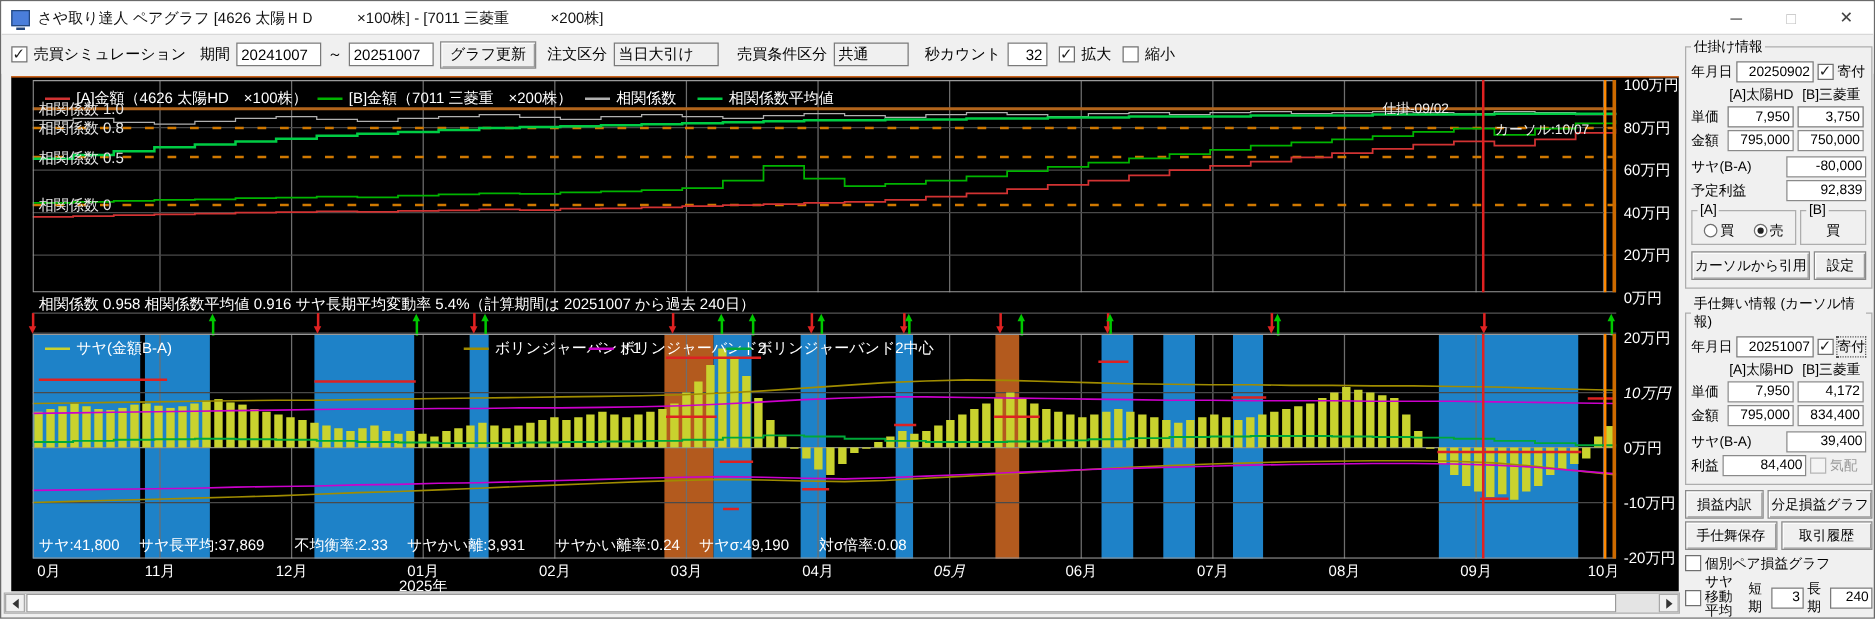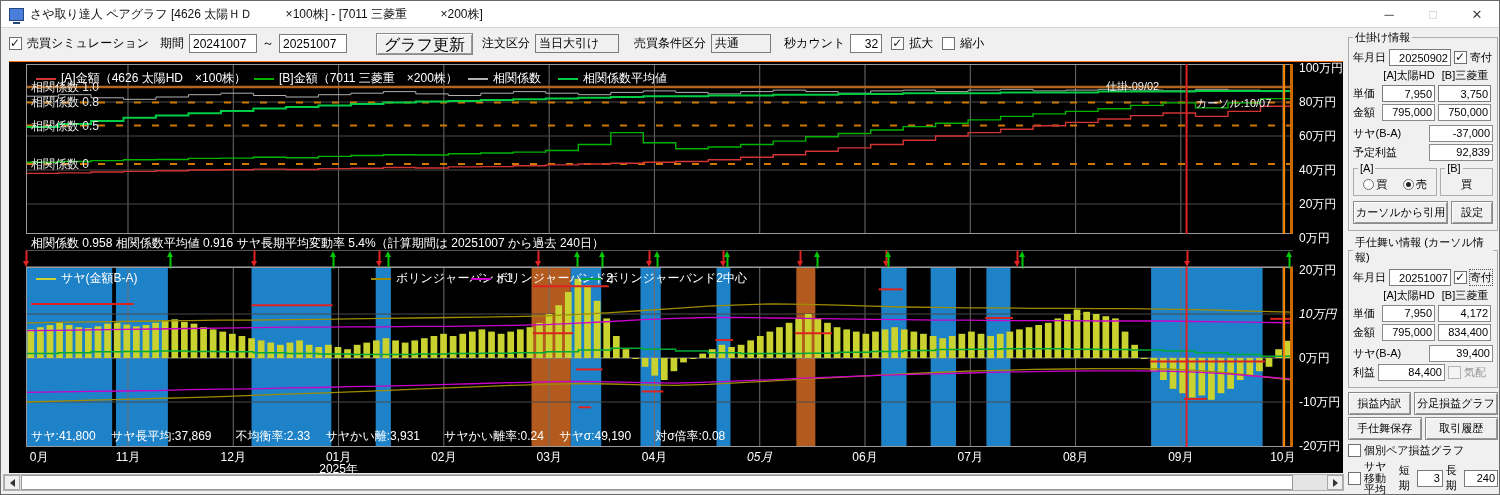--- a/index.html
+++ b/index.html
@@ -13,21 +13,21 @@
   #win-controls{margin-left:auto;display:flex;height:100%;}
   .wbtn{width:44px;height:100%;display:flex;align-items:center;justify-content:center;font-size:13px;color:#444;}
   .wbtn.dis{color:#c0c0c0;}
   
   #toolbar{position:absolute;left:0;top:27px;width:100%;height:31px;background:#f0f0f0;display:flex;align-items:center;font-size:12px;color:#000;padding-left:8px;gap:5px;}
   .cb{width:13px;height:13px;background:#fff;border:1px solid #6f6f6f;display:inline-block;position:relative;flex:none;}
   .cb.on::after{content:"✓";position:absolute;left:0px;top:-2px;font-size:12px;font-weight:bold;color:#1a1a1a;}
   .cb.dis{border-color:#b5b5b5;background:#f4f4f4;}
   .tb-input{height:19px;border:1px solid #7a7a7a;background:#fff;font-size:12px;padding:0 3px;}
   .tb-ro{background:#f0f0f0;}
-  .btn3d{background:#f0f0f0;border:1px solid #8a8a8a;box-shadow:inset 1px 1px 0 #ffffff, inset -1px -1px 0 #9a9a9a;font-size:16px;padding:1px 7px;height:22px;margin-left:24px;}
+  .btn3d{background:#f0f0f0;border:1px solid #8a8a8a;box-shadow:inset 1px 1px 0 #ffffff, inset -1px -1px 0 #9a9a9a;font-size:12px;padding:1px 7px;height:22px;}
   .tlabel{white-space:nowrap;}
   
   #chart-area{position:absolute;left:8px;top:60px;width:1334px;height:412px;background:#000;border-top:1px solid #f97316;}
   #top-svg{position:absolute;left:17px;top:2px;}
   #bot-svg{position:absolute;left:17px;top:205px;}
   .legend-row{position:absolute;height:14px;font-size:12px;color:#fff;}
   .legend-item{position:absolute;top:0;display:flex;align-items:center;white-space:nowrap;}
   .legend-swatch{display:inline-block;width:20px;height:2px;margin-right:5px;flex:none;}
   #corr-labels{position:absolute;left:22px;top:2px;width:120px;}
   .corr-label{position:absolute;left:0;font-size:12px;color:#e8e8e8;white-space:nowrap;}
@@ -449,21 +449,21 @@
         <input class="pin" value="7,950" style="">
         <input class="pin" value="3,750" style="">
       </div>
       <div class="prow">
         <span class="plabel" style="width:26px">金額</span>
         <div class="pbox" style="width:53px">795,000</div>
         <div class="pbox" style="width:53px">750,000</div>
       </div>
       <div class="prow" style="margin-top:4px">
         <span class="plabel" style="flex:1">サヤ(B-A)</span>
-        <div class="pbox">-37,000</div>
+        <div class="pbox">-80,000</div>
       </div>
       <div class="prow">
         <span class="plabel" style="flex:1">予定利益</span>
         <div class="pbox">92,839</div>
       </div>
       <div class="prow" style="align-items:stretch">
         <div class="minigrp" style="flex:1.7">
           <span class="glab">[A]</span>
           <div style="display:flex;align-items:center;gap:3px;justify-content:space-around">
             <span style="display:flex;align-items:center;gap:2px">

